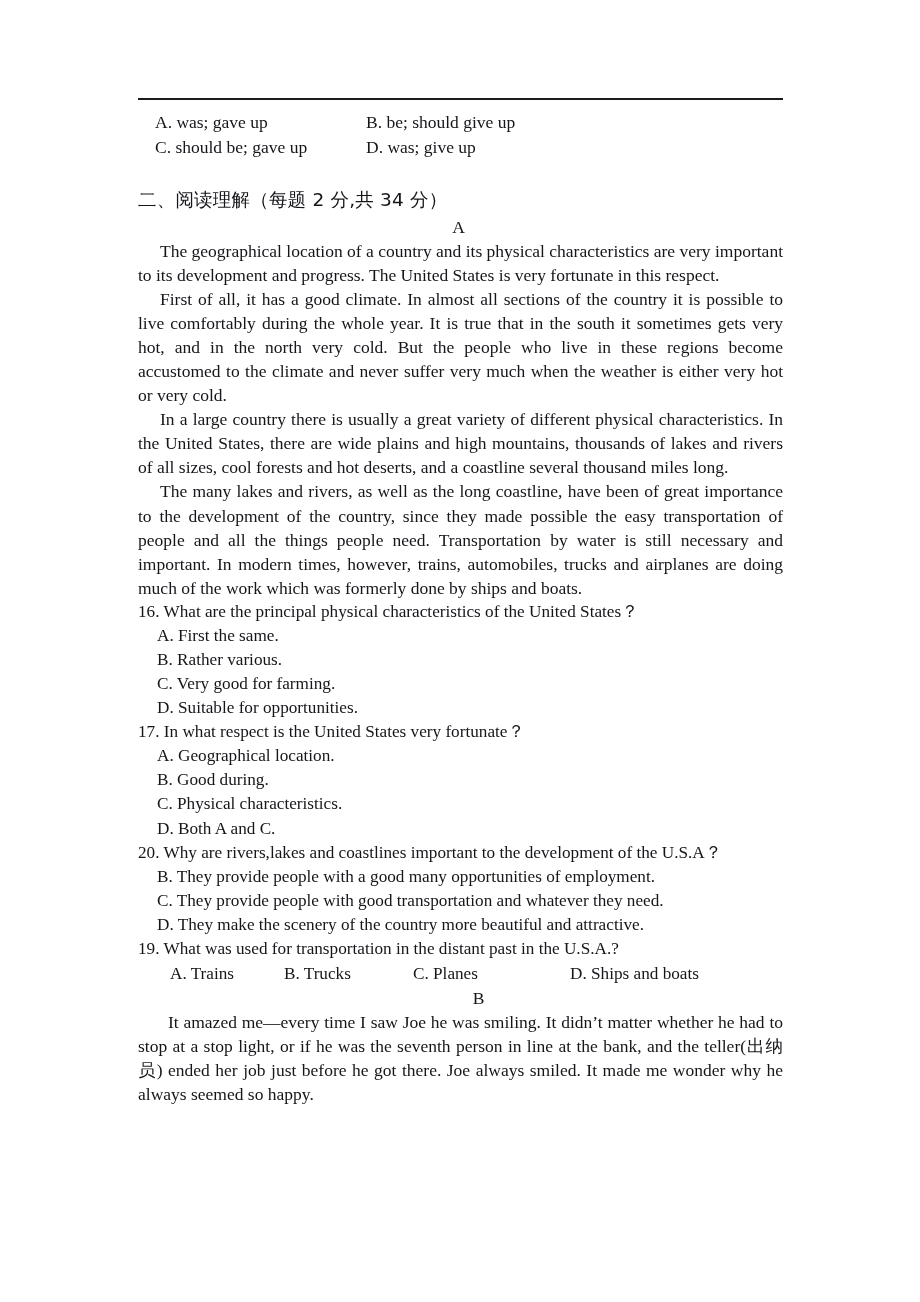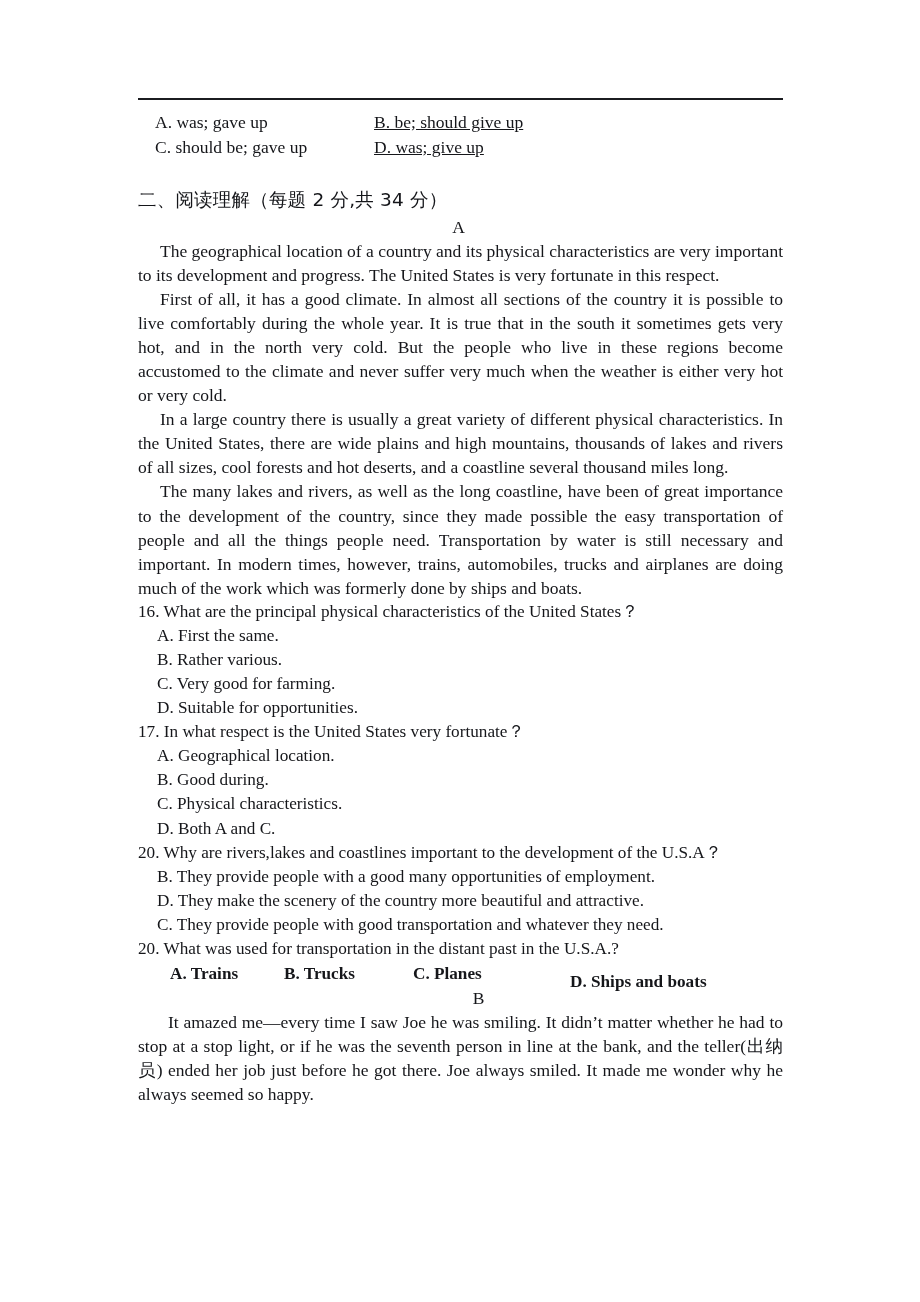--- a/index.html
+++ b/index.html
@@ -45,21 +45,21 @@
   
   .opt-row {
     display: block;
     position: relative;
     height: 25px;
     font-size: 17.5px;
     line-height: 25px;
     white-space: nowrap;
   }
   .opt-col-a { position: absolute; left: 17px; top: 0; }
-  .opt-col-b { position: absolute; left: 236px; top: 0; text-decoration: underline; }
+  .opt-col-b { position: absolute; left: 228px; top: 0; }
 
   .section-heading {
     font-size: 18.5px;
     line-height: 26px;
     margin-top: 27px;
     margin-bottom: 2px;
     font-family: "DejaVu Sans", "Liberation Sans", sans-serif;
     letter-spacing: 0.2px;
     white-space: nowrap;
   }
@@ -99,26 +99,25 @@
 
   .q-block { margin: 0; }
 
   
   .opt-inline {
     position: relative;
     height: 25px;
     font-size: 17.2px;
     line-height: 25px;
     white-space: nowrap;
-    font-weight: bold;
   }
   .oi-1 { position: absolute; left: 32px;  top: 0; }
   .oi-2 { position: absolute; left: 146px; top: 0; }
   .oi-3 { position: absolute; left: 275px; top: 0; }
-  .oi-4 { position: absolute; left: 432px; top: 8px; }
+  .oi-4 { position: absolute; left: 432px; top: 0; }
 </style>
 </head>
 <body>
 
 <div class="page">
 
   <div class="top-rule"></div>
 
   <div class="content">
 
@@ -152,26 +151,26 @@
       <p class="q-line">17. In what respect is the United States very fortunate？</p>
       <p class="q-opt">A. Geographical location.</p>
       <p class="q-opt">B. Good during.</p>
       <p class="q-opt">C. Physical characteristics.</p>
       <p class="q-opt">D. Both A and C.</p>
     </div>
 
     <div class="q-block">
       <p class="q-line">20. Why are rivers,lakes and coastlines important to the development of the U.S.A？</p>
       <p class="q-opt">B. They provide people with a good many opportunities of employment.</p>
+      <p class="q-opt">C. They provide people with good transportation and whatever they need.</p>
       <p class="q-opt">D. They make the scenery of the country more beautiful and attractive.</p>
-      <p class="q-opt">C. They provide people with good transportation and whatever they need.</p>
     </div>
 
     <div class="q-block">
-      <p class="q-line">20. What was used for transportation in the distant past in the U.S.A.?</p>
+      <p class="q-line">19. What was used for transportation in the distant past in the U.S.A.?</p>
       <div class="opt-inline">
         <span class="oi-1">A. Trains</span>
         <span class="oi-2">B. Trucks</span>
         <span class="oi-3">C. Planes</span>
         <span class="oi-4">D. Ships and boats</span>
       </div>
     </div>
 
     <div class="centered-letter offset-b">B</div>
 

